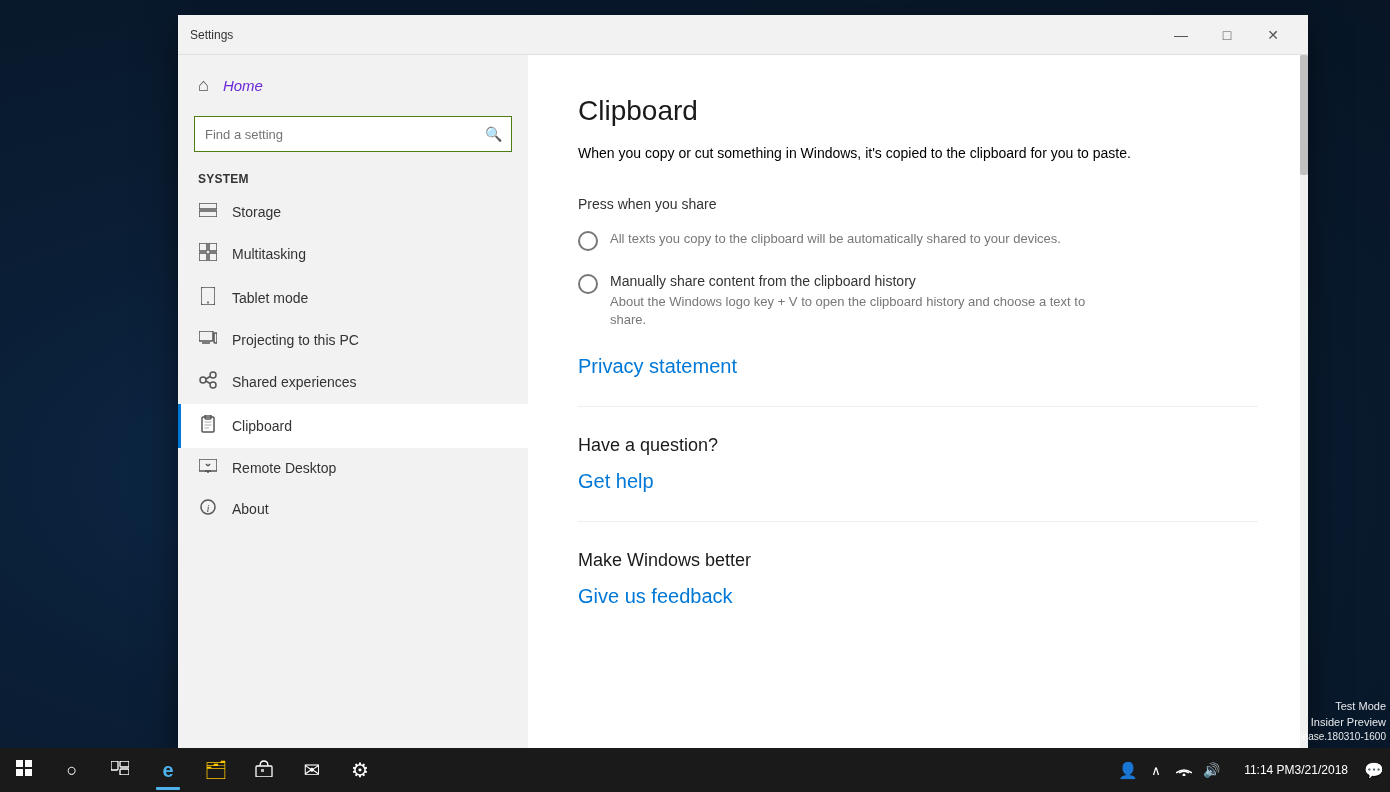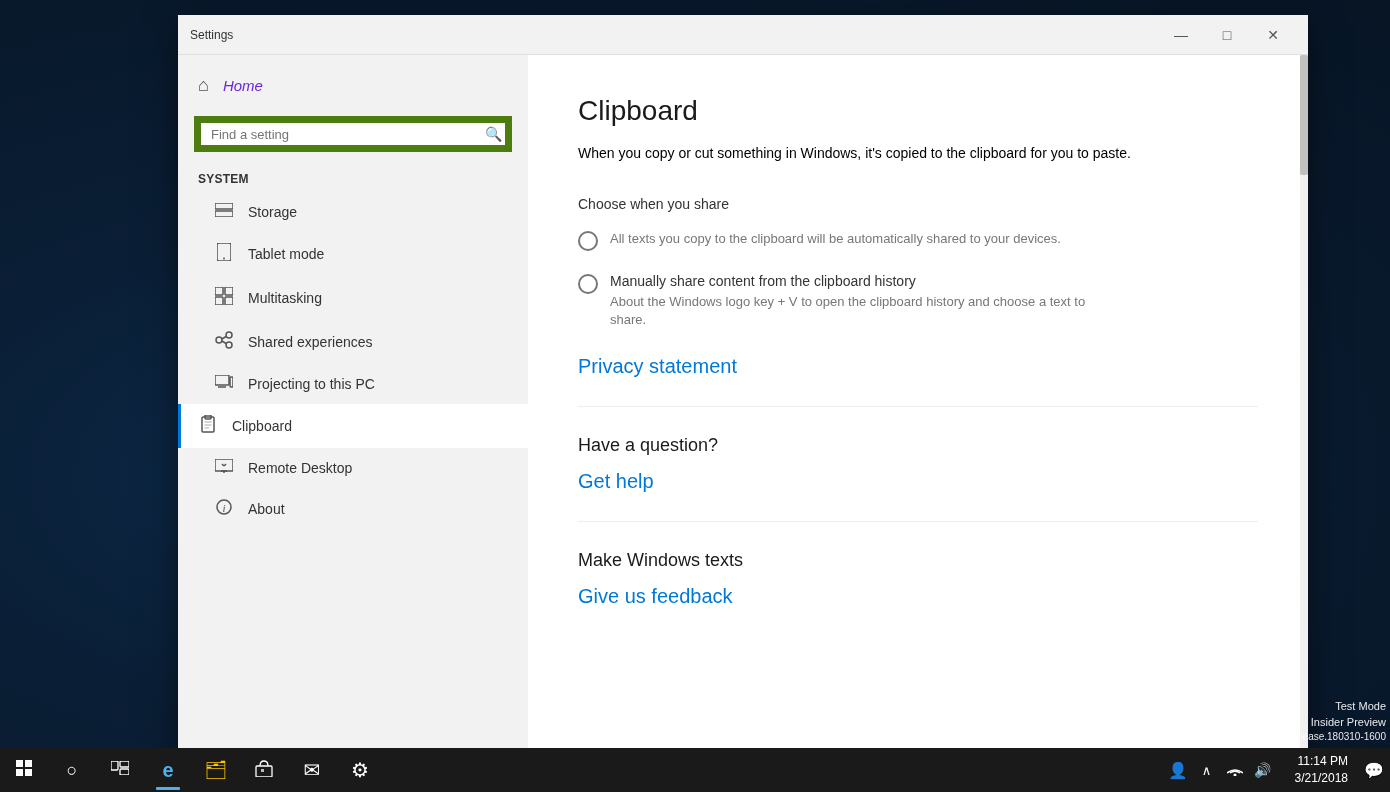--- a/index.html
+++ b/index.html
@@ -99,21 +99,21 @@
       font-style: italic;
     }
 
     .search-box {
       margin: 0 16px 12px 16px;
       position: relative;
     }
     .search-input {
       width: 100%;
       height: 36px;
-      border: 7px solid #4d7c0f;
+      border: 1px solid #4d7c0f;
       background: #fff;
       padding: 0 36px 0 10px;
       font-size: 13px;
       color: #555;
       outline: none;
     }
     .search-icon-btn {
       position: absolute;
       right: 0;
       top: 0;
@@ -134,21 +134,21 @@
       font-weight: 700;
       color: #333;
       padding: 8px 20px 6px 20px;
       text-transform: uppercase;
       letter-spacing: 0.02em;
     }
 
     .sidebar-item {
       display: flex;
       align-items: center;
-      padding: 11px 36px;
+      padding: 11px 20px;
       cursor: pointer;
       gap: 14px;
       position: relative;
     }
     .sidebar-item.active {
       background: #fff;
       border-left: 3px solid #0078d7;
       padding-left: 17px;
     }
     .sidebar-item-icon {
@@ -326,21 +326,21 @@
       display: flex;
       align-items: center;
       justify-content: center;
       cursor: pointer;
       color: #fff;
       font-size: 13px;
     }
 
     .clock {
       display: flex;
-      flex-direction: column;
+      flex-direction: row;
       align-items: flex-end;
       color: #fff;
       font-size: 12px;
       line-height: 1.4;
       padding: 0 10px;
       cursor: pointer;
     }
 
     .notification-btn {
       width: 32px;
@@ -403,64 +403,64 @@
           <svg width="18" height="14" viewBox="0 0 18 14">
               <rect x="0" y="0" width="18" height="6" rx="1" fill="none" stroke="#555" stroke-width="1.5"></rect>
               <rect x="0" y="8" width="18" height="6" rx="1" fill="none" stroke="#555" stroke-width="1.5"></rect>
             </svg>
         </span>
         <span class="sidebar-item-label">Storage</span>
       </div>
 
       <div class="sidebar-item">
         <span class="sidebar-item-icon">
-          <svg width="14" height="18" viewBox="0 0 14 18">
-              <rect x="0" y="0" width="14" height="18" rx="2" fill="none" stroke="#555" stroke-width="1.5"></rect>
-              <line x1="7" y1="15" x2="7" y2="16" stroke="#555" stroke-width="1.5" stroke-linecap="round"></line>
-            </svg>
-        </span>
-        <span class="sidebar-item-label">Tablet mode</span>
-      </div>
-
-      <div class="sidebar-item">
-        <span class="sidebar-item-icon">
           <svg width="18" height="18" viewBox="0 0 18 18">
               <rect x="0" y="0" width="8" height="8" rx="1" fill="none" stroke="#555" stroke-width="1.5"></rect>
               <rect x="10" y="0" width="8" height="8" rx="1" fill="none" stroke="#555" stroke-width="1.5"></rect>
               <rect x="0" y="10" width="8" height="8" rx="1" fill="none" stroke="#555" stroke-width="1.5"></rect>
               <rect x="10" y="10" width="8" height="8" rx="1" fill="none" stroke="#555" stroke-width="1.5"></rect>
             </svg>
         </span>
         <span class="sidebar-item-label">Multitasking</span>
+      </div>
+
+      <div class="sidebar-item">
+        <span class="sidebar-item-icon">
+          <svg width="14" height="18" viewBox="0 0 14 18">
+              <rect x="0" y="0" width="14" height="18" rx="2" fill="none" stroke="#555" stroke-width="1.5"></rect>
+              <line x1="7" y1="15" x2="7" y2="16" stroke="#555" stroke-width="1.5" stroke-linecap="round"></line>
+            </svg>
+        </span>
+        <span class="sidebar-item-label">Tablet mode</span>
+      </div>
+
+      <div class="sidebar-item">
+        <span class="sidebar-item-icon">
+          <svg width="18" height="14" viewBox="0 0 18 14">
+              <rect x="0" y="0" width="14" height="10" rx="1" fill="none" stroke="#555" stroke-width="1.5"></rect>
+              <line x1="3" y1="12" x2="11" y2="12" stroke="#555" stroke-width="1.5"></line>
+              <rect x="15" y="2" width="3" height="10" rx="1" fill="none" stroke="#555" stroke-width="1.5"></rect>
+            </svg>
+        </span>
+        <span class="sidebar-item-label">Projecting to this PC</span>
       </div>
 
       <div class="sidebar-item">
         <span class="sidebar-item-icon">
           <svg width="18" height="18" viewBox="0 0 18 18">
               <circle cx="4" cy="9" r="3" fill="none" stroke="#555" stroke-width="1.5"></circle>
               <circle cx="14" cy="4" r="3" fill="none" stroke="#555" stroke-width="1.5"></circle>
               <circle cx="14" cy="14" r="3" fill="none" stroke="#555" stroke-width="1.5"></circle>
               <line x1="7" y1="8" x2="11" y2="5.5" stroke="#555" stroke-width="1.5"></line>
               <line x1="7" y1="10" x2="11" y2="12.5" stroke="#555" stroke-width="1.5"></line>
             </svg>
         </span>
         <span class="sidebar-item-label">Shared experiences</span>
       </div>
 
-      <div class="sidebar-item">
-        <span class="sidebar-item-icon">
-          <svg width="18" height="14" viewBox="0 0 18 14">
-              <rect x="0" y="0" width="14" height="10" rx="1" fill="none" stroke="#555" stroke-width="1.5"></rect>
-              <line x1="3" y1="12" x2="11" y2="12" stroke="#555" stroke-width="1.5"></line>
-              <rect x="15" y="2" width="3" height="10" rx="1" fill="none" stroke="#555" stroke-width="1.5"></rect>
-            </svg>
-        </span>
-        <span class="sidebar-item-label">Projecting to this PC</span>
-      </div>
-
       <div class="sidebar-item active">
         <span class="sidebar-item-icon">
           <svg width="14" height="18" viewBox="0 0 14 18">
               <rect x="1" y="2" width="12" height="15" rx="1" fill="none" stroke="#555" stroke-width="1.5"></rect>
               <rect x="4" y="0" width="6" height="4" rx="1" fill="none" stroke="#555" stroke-width="1.5"></rect>
               <line x1="3.5" y1="7" x2="10.5" y2="7" stroke="#aaa" stroke-width="1"></line>
               <line x1="3.5" y1="10" x2="10.5" y2="10" stroke="#aaa" stroke-width="1"></line>
               <line x1="3.5" y1="13" x2="8" y2="13" stroke="#aaa" stroke-width="1"></line>
             </svg>
         </span>
@@ -491,21 +491,21 @@
       </div>
 
     </div>
 
     <div class="main-content">
 
       <h1 class="page-title">Clipboard</h1>
 
       <p class="page-description">When you copy or cut something in Windows, it's copied to the clipboard for you to paste.</p>
 
-      <p class="section-heading">Choose when you share</p>
+      <p class="section-heading">Press when you share</p>
 
       
       <div class="radio-option">
         <div class="radio-btn"></div>
         <div class="radio-content">
           <div class="radio-description">All texts you copy to the clipboard will be automatically shared to your devices.</div>
         </div>
       </div>
 
       
@@ -519,21 +519,21 @@
 
       <a class="link">Privacy statement</a>
 
       <hr class="divider">
 
       <div class="section-title">Have a question?</div>
       <a class="link">Get help</a>
 
       <hr class="divider">
 
-      <div class="section-title">Make Windows texts</div>
+      <div class="section-title">Make Windows better</div>
       <a class="link">Give us feedback</a>
 
       
       <div class="scrollbar-track" style="position:absolute;right:0;top:0;width:8px;height:100%;background:#f0f0f0;">
         <div class="scrollbar-thumb" style="position:absolute;top:0;width:8px;height:120px;background:#c0c0c0;"></div>
       </div>
 
     </div>
 
   </div>

